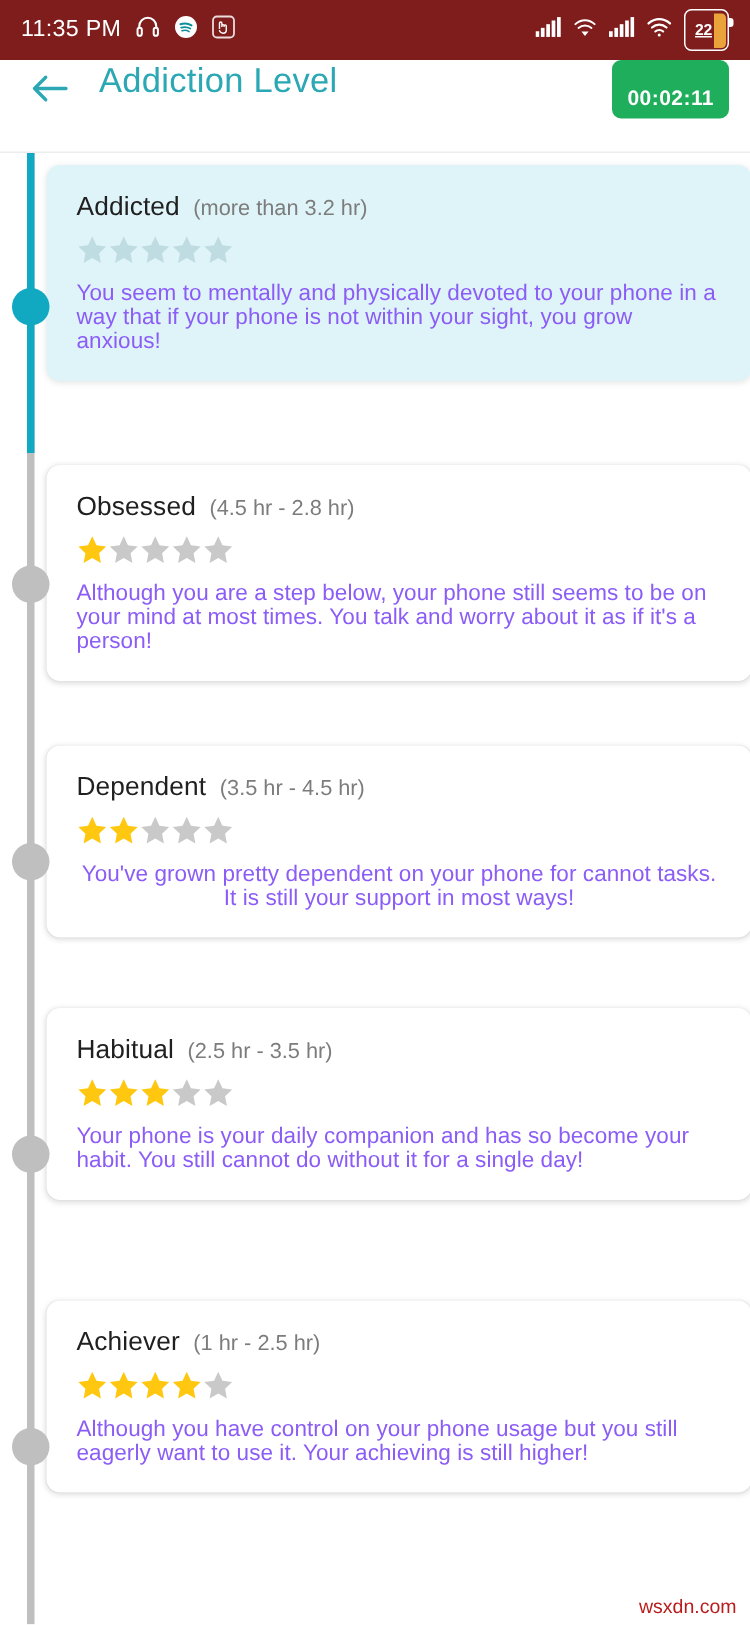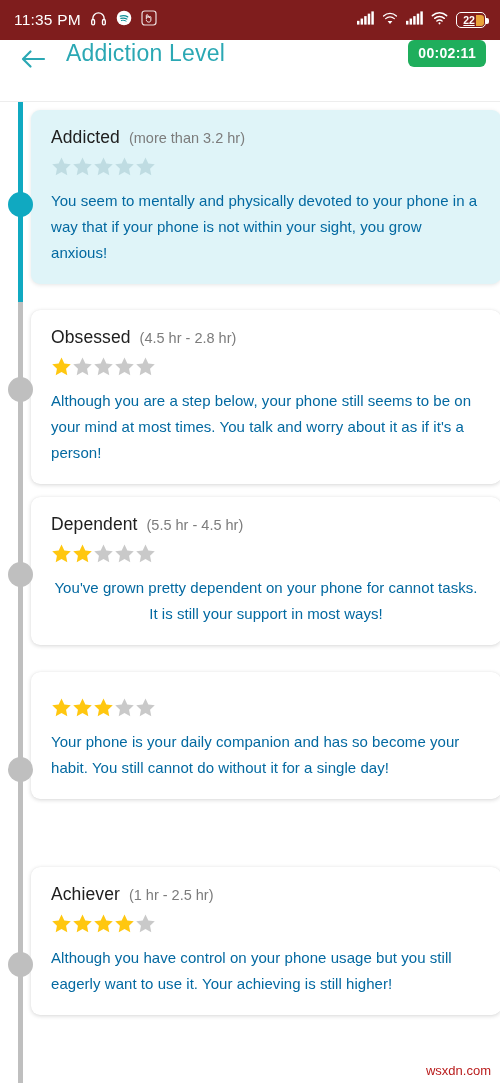--- a/index.html
+++ b/index.html
@@ -16,21 +16,21 @@
     height:40px; background:#7f1d1d;
     display:flex; align-items:center;
     padding:0 14px; color:#fff;
   }
   .sb-left { display:flex; align-items:center; gap:9px; }
   .sb-time { font-size:15.5px; letter-spacing:.2px; color:#ffffff; }
   .sb-right { margin-left:auto; display:flex; align-items:center; gap:8px; }
   .ico { display:block; }
 
   .batt {
-    position:relative; width:30px; height:16px;
+    position:relative; width:30px; height:28px;
     border:1.6px solid #ffffff; border-radius:5px;
     display:flex; align-items:center; justify-content:center;text-decoration:underline;
   }
   .batt:after {
     content:""; position:absolute; right:-3.5px; top:4.5px;
     width:2.5px; height:6px; background:#fff; border-radius:0 2px 2px 0;
   }
   .batt-fill {
     position:absolute; right:1.5px; top:1.5px; bottom:1.5px;
     width:8px; background:#E9A33A; border-radius:0 3px 3px 0;
@@ -44,21 +44,21 @@
     border-bottom:1px solid #EDEDED;
   }
   .back-btn { width:38px; height:38px; display:flex; align-items:center; justify-content:center; cursor:pointer; }
   .page-title {
     font-size:23px; color:#2BA8B4; margin-left:14px;
     font-weight:400; letter-spacing:.2px;
   }
   .timer-badge {
     margin-left:auto; background:#1FAE5C; color:#fff;
     font-size:14px; font-weight:bold; letter-spacing:.3px;
-    padding:5px 10px 6px; border-radius:6px;
+    padding:17px 10px 6px; border-radius:6px;
   }
 
   
   .content { position:relative; height:981px; background:#fff; overflow:hidden; }
 
   .rail {
     position:absolute; left:18px; top:0; width:5px;
     background:#BFBFBF; height:100%;
   }
   .rail-active {
@@ -86,22 +86,22 @@
   }
 
   .card-head { display:flex; align-items:baseline; }
   .card-name { font-size:17.5px; color:#202020; font-weight:400; letter-spacing:.1px; }
   .card-range { font-size:14.5px; color:#7C7C7C; margin-left:9px; }
 
   .stars { margin-top:8px; height:22px; display:flex; gap:0px; }
   .star { width:21px; height:21px; display:block; }
 
   .card-desc {
-    margin-top:10px; font-size:15px; line-height:26px;
-    color:#0369a1; letter-spacing:.05px;
+    margin-top:10px; font-size:15px; line-height:16px;
+    color:#8b5cf6; letter-spacing:.05px;
   }
 
   .watermark {
     position:absolute; right:9px; bottom:5px;
     font-size:13px; color:#b91c1c;
     font-family:"Liberation Sans", sans-serif;
   }
 </style>
 </head>
 <body>
@@ -232,21 +232,21 @@
             </svg>
             <svg class="star" viewBox="0 0 24 24">
               <path d="M12 1.7l3.2 6.9 7.4.9-5.4 5.1 1.4 7.4L12 18.3 5.4 22l1.4-7.4L1.4 9.5l7.4-.9z" fill="#C9C9C9"></path>
             </svg>
           </div>
           <div class="card-desc">Although you are a step below, your phone still seems to be on your mind at most times. You talk and worry about it as if it's a person!</div>
         </div>
         <div class="card" style="top: 395px; text-align: center;">
           <div class="card-head">
             <span class="card-name">Dependent</span>
-            <span class="card-range">(5.5 hr - 4.5 hr)</span>
+            <span class="card-range">(3.5 hr - 4.5 hr)</span>
           </div>
           <div class="stars">
             <svg class="star" viewBox="0 0 24 24">
               <path d="M12 1.7l3.2 6.9 7.4.9-5.4 5.1 1.4 7.4L12 18.3 5.4 22l1.4-7.4L1.4 9.5l7.4-.9z" fill="#FFC710"></path>
             </svg>
             <svg class="star" viewBox="0 0 24 24">
               <path d="M12 1.7l3.2 6.9 7.4.9-5.4 5.1 1.4 7.4L12 18.3 5.4 22l1.4-7.4L1.4 9.5l7.4-.9z" fill="#FFC710"></path>
             </svg>
             <svg class="star" viewBox="0 0 24 24">
               <path d="M12 1.7l3.2 6.9 7.4.9-5.4 5.1 1.4 7.4L12 18.3 5.4 22l1.4-7.4L1.4 9.5l7.4-.9z" fill="#C9C9C9"></path>
@@ -254,20 +254,24 @@
             <svg class="star" viewBox="0 0 24 24">
               <path d="M12 1.7l3.2 6.9 7.4.9-5.4 5.1 1.4 7.4L12 18.3 5.4 22l1.4-7.4L1.4 9.5l7.4-.9z" fill="#C9C9C9"></path>
             </svg>
             <svg class="star" viewBox="0 0 24 24">
               <path d="M12 1.7l3.2 6.9 7.4.9-5.4 5.1 1.4 7.4L12 18.3 5.4 22l1.4-7.4L1.4 9.5l7.4-.9z" fill="#C9C9C9"></path>
             </svg>
           </div>
           <div class="card-desc">You've grown pretty dependent on your phone for cannot tasks. It is still your support in most ways!</div>
         </div>
         <div class="card" style="top: 570px;">
+          <div class="card-head">
+            <span class="card-name">Habitual</span>
+            <span class="card-range">(2.5 hr - 3.5 hr)</span>
+          </div>
           <div class="stars">
             <svg class="star" viewBox="0 0 24 24">
               <path d="M12 1.7l3.2 6.9 7.4.9-5.4 5.1 1.4 7.4L12 18.3 5.4 22l1.4-7.4L1.4 9.5l7.4-.9z" fill="#FFC710"></path>
             </svg>
             <svg class="star" viewBox="0 0 24 24">
               <path d="M12 1.7l3.2 6.9 7.4.9-5.4 5.1 1.4 7.4L12 18.3 5.4 22l1.4-7.4L1.4 9.5l7.4-.9z" fill="#FFC710"></path>
             </svg>
             <svg class="star" viewBox="0 0 24 24">
               <path d="M12 1.7l3.2 6.9 7.4.9-5.4 5.1 1.4 7.4L12 18.3 5.4 22l1.4-7.4L1.4 9.5l7.4-.9z" fill="#FFC710"></path>
             </svg>

